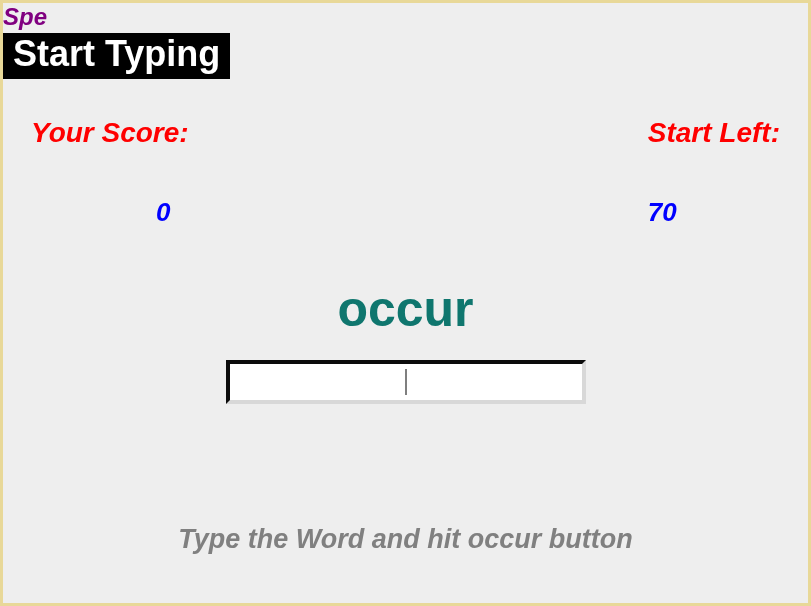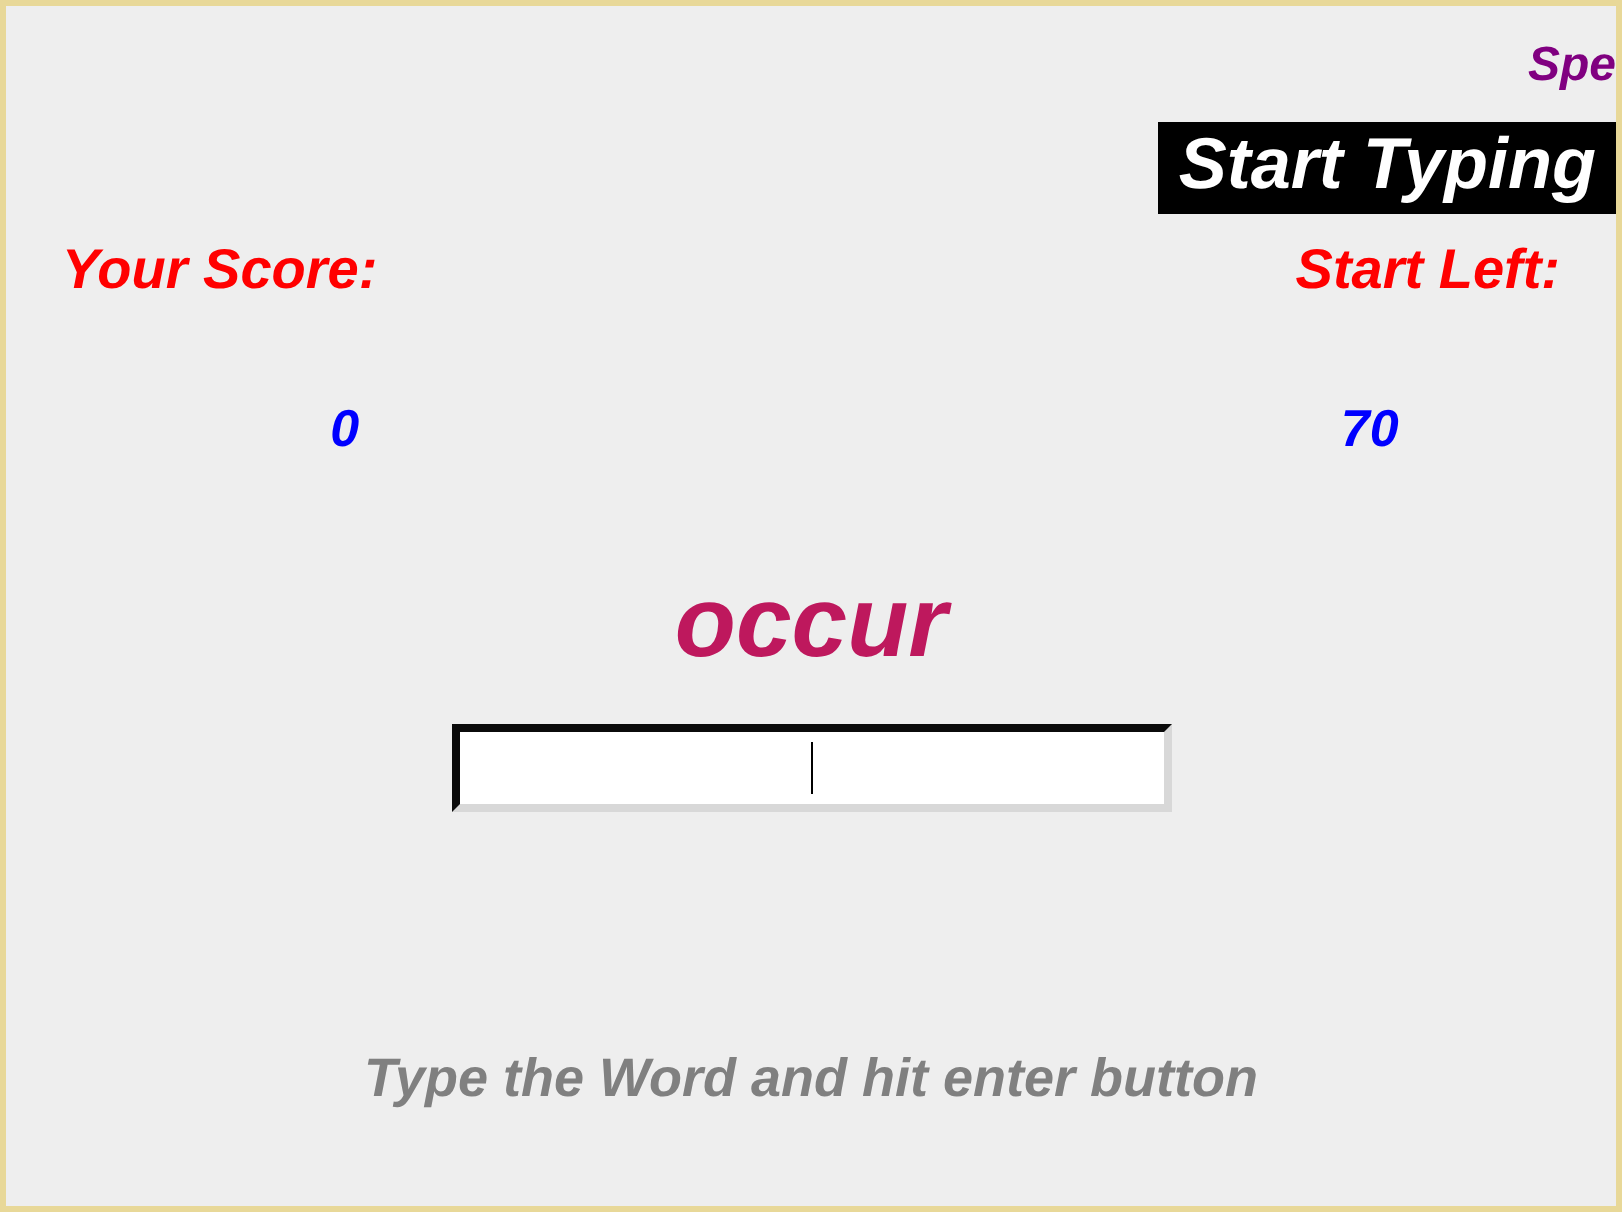--- a/index.html
+++ b/index.html
@@ -9,47 +9,47 @@
     }
     body {
       width: 811px;
       height: 606px;
       background: #eeeeee;
       border: 3px solid #e8d898;
       font-family: Arial, Helvetica, sans-serif;
       position: relative;
     }
     .header-area {
-      text-align: right;
-      padding-top: 16px;
+      text-align: left;
+      padding-top: 0;
     }
     .spe-text {
       color: #800080;
       font-weight: bold;
       font-style: italic;
       font-size: 24px;
     }
     .start-typing {
       display: inline-block;
       background: #000000;
       color: #ffffff;
       font-weight: bold;
-      font-style: italic;
       font-size: 36px;
       padding: 0px 10px 4px 10px;
-      margin-top: 14px;
+      margin-top: 2px;
     }
     .stats-row {
       display: flex;
       justify-content: space-between;
       padding: 0 28px;
       margin-top: 12px;
     }
     .score-section, .time-section {
-      text-align: center;
+      text-align: left;
+      margin-top: 26px;
     }
     .stat-label {
       color: #ff0000;
       font-weight: bold;
       font-style: italic;
       font-size: 28px;
     }
     .stat-value {
       color: #0000ff;
       font-weight: bold;
@@ -62,23 +62,22 @@
       margin-left: 125px;
     }
     .time-section .stat-value {
       margin-right: 58px;
     }
     .word-display {
       text-align: center;
       margin-top: 52px;
     }
     .current-word {
-      color: #be185d;
+      color: #0f766e;
       font-weight: bold;
-      font-style: italic;
       font-size: 50px;
     }
     .input-area {
       text-align: center;
       margin-top: 22px;
     }
     .word-input {
       width: 360px;
       height: 44px;
       font-size: 22px;
@@ -139,13 +138,13 @@
   <span class="current-word">occur</span>
 </div>
 
 <div class="input-area">
   <div class="input-wrapper">
     <input type="text" class="word-input" value="" style="">
     <div class="cursor-line"></div>
   </div>
 </div>
 
-<div class="instruction">Type the Word and hit enter button</div>
+<div class="instruction">Type the Word and hit occur button</div>
 
 </body></html>

